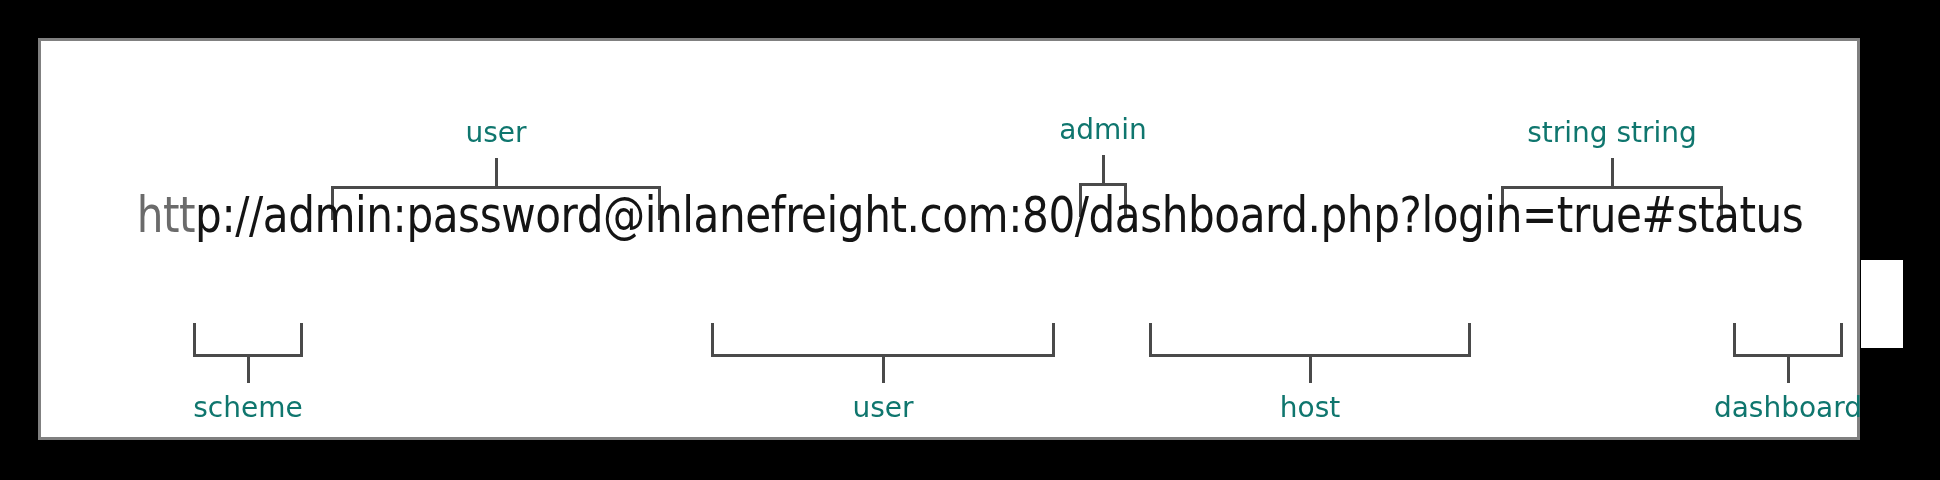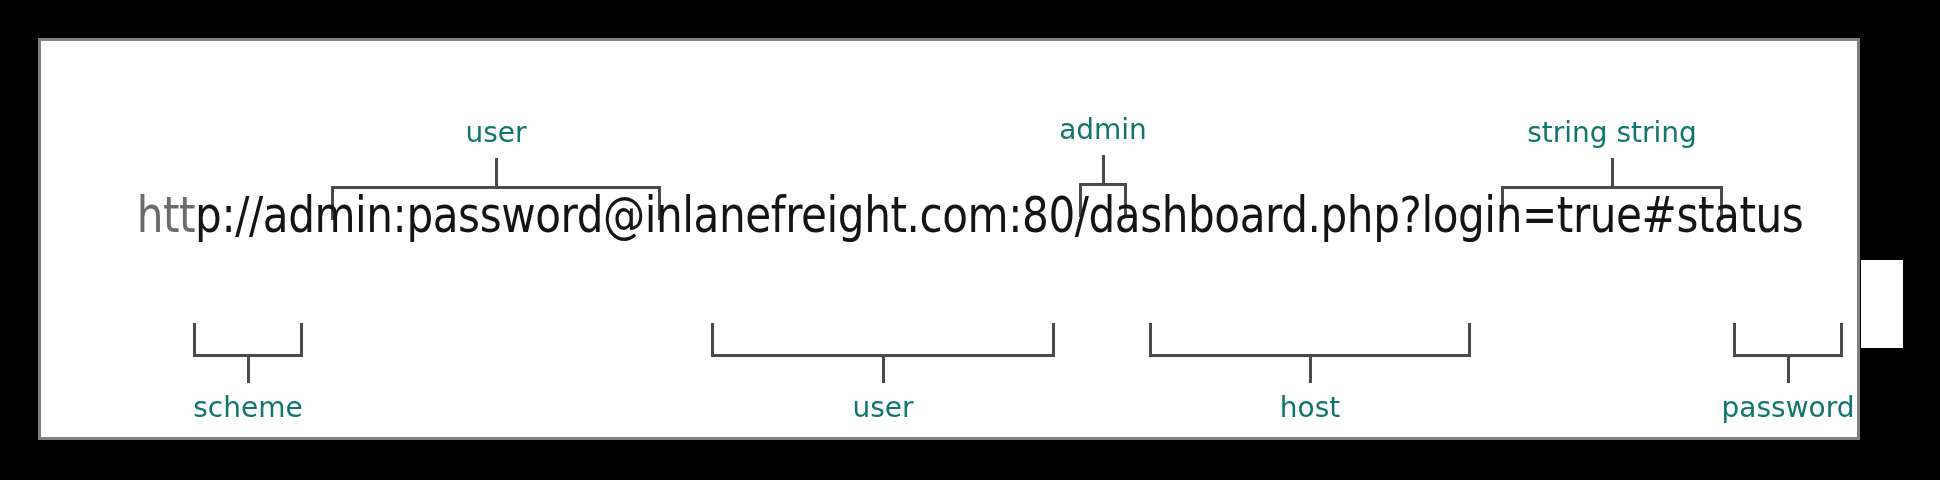--- a/index.html
+++ b/index.html
@@ -180,20 +180,20 @@
       <div class="bar"></div>
       <div class="stem"></div>
       <div class="anno-label">host</div>
     </div>
 
     <div class="anno bot" id="anno-fragment">
       <div class="arm left"></div>
       <div class="arm right"></div>
       <div class="bar"></div>
       <div class="stem"></div>
-      <div class="anno-label">password</div>
+      <div class="anno-label">dashboard</div>
     </div>
 
   </div>
 
   <div id="url-line"><span class="url-scheme">htt</span><span class="url-rest">p://admin:password@inlanefreight.com:80/dashboard.php?login=true#status</span></div>
 
 </div>
 
 </body></html>

